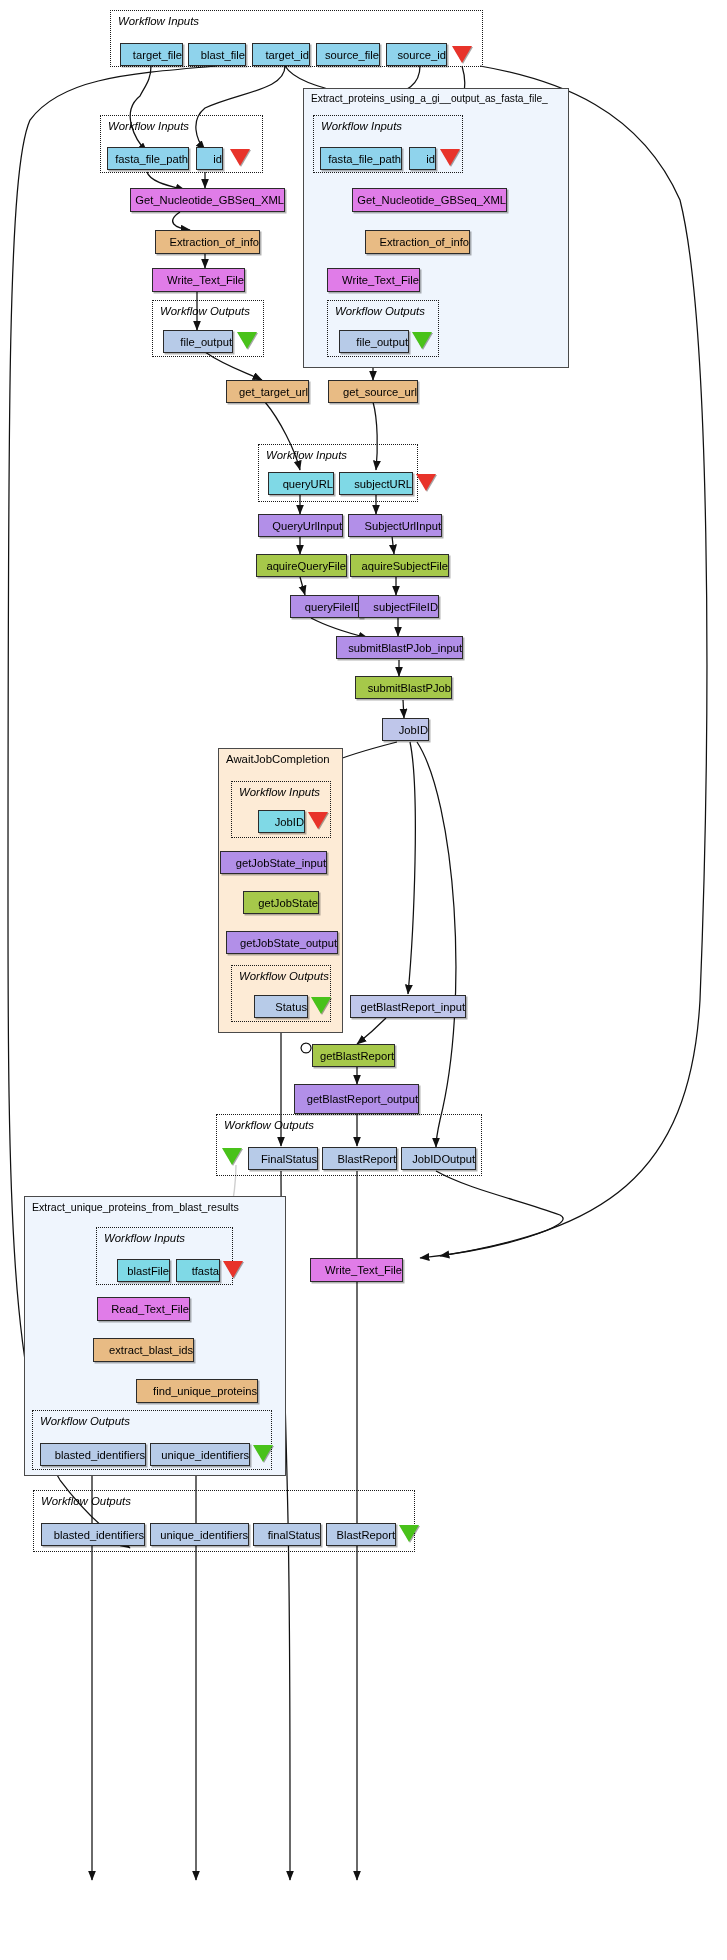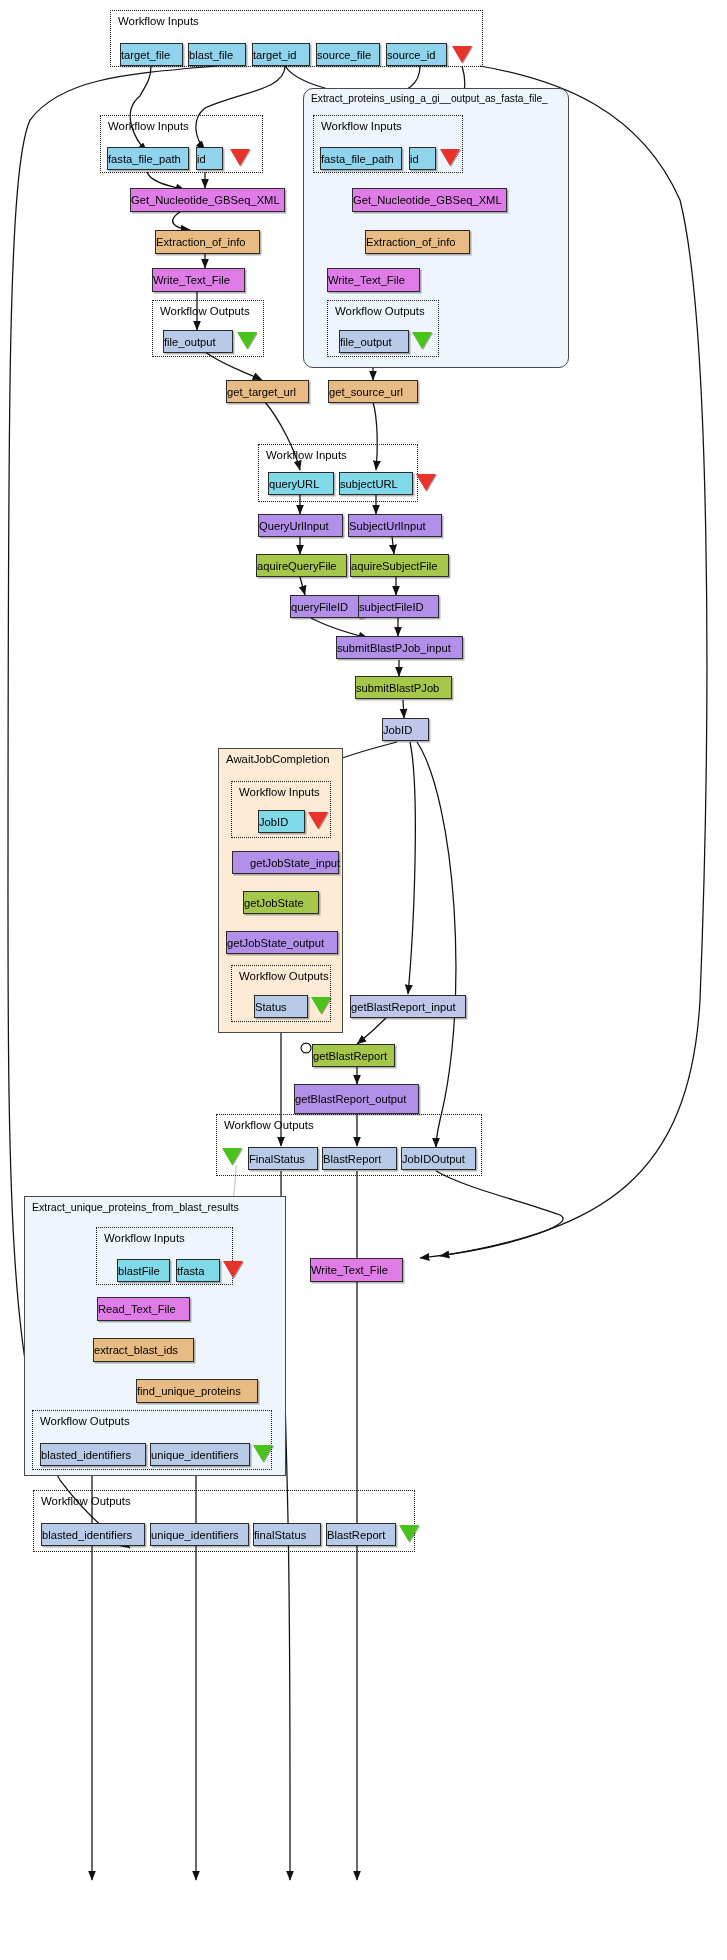--- a/index.html
+++ b/index.html
@@ -4,25 +4,25 @@
 <style>
   html,body{margin:0;padding:0;background:#ffffff;}
   body{font-family:"Liberation Sans","DejaVu Sans",sans-serif;}
   #canvas{position:relative;width:727px;height:1960px;overflow:hidden;background:#fff;}
   .svg-layer{position:absolute;left:0;top:0;width:727px;height:1960px;pointer-events:none;}
 
   
   .grp{position:absolute;box-sizing:border-box;}
   .grp-solid{border:1.6px solid #4a4a4a;background:#eff5fd;}
   .grp-tan{border:1.6px solid #4a4a4a;background:#fdebd6;}
-  .grp-dotted{border:1.6px dotted #1a1a1a;background:transparent;}
+  .grp-dotted{border:1.6px dotted #1a1a1a;background:transparent;font-style:italic;}
   .grp-label{position:absolute;font-size:11.4px;color:#000;white-space:nowrap;left:7px;top:4px;line-height:12px;}
 
   
-  .node{position:absolute;box-sizing:border-box;display:flex;align-items:center;justify-content:flex-start;
+  .node{position:absolute;box-sizing:border-box;display:flex;align-items:center;justify-content:flex-end;
         border:1.3px solid #2b2b2b;font-size:11.2px;color:#000;white-space:nowrap;
         box-shadow:1.5px 1.5px 0 rgba(0,0,0,0.30);}
   .n-blue{background:#8fd3ec;}          
   .n-lav{background:#bfc6ea;}           
   .n-magenta{background:#e07ce8;}       
   .n-violet{background:#b28fe8;}        
   .n-tan{background:#e8bb84;}           
   .n-green{background:#a6c84a;}         
   .n-ltblue{background:#b7cbe8;}        
   .n-cyan{background:#7fd9e6;}
@@ -124,21 +124,21 @@
     </g>
     <g fill="none" stroke="#111" stroke-width="1.25">
       <path d="M306,1043 a5,5 0 1,0 0.1,0"></path>
     </g>
   </svg>
 
   <div class="grp grp-dotted" style="left:110px;top:10px;width:373px;height:57px;">
     <div class="grp-label">Workflow Inputs</div>
   </div>
 
-  <div class="grp grp-solid" style="left:303px;top:88px;width:266px;height:280px;border-radius:10px;">
+  <div class="grp grp-solid" style="left:303px;top:88px;width:266px;height:280px;">
     <div class="grp-label" style="font-size:10.2px;">Extract_proteins_using_a_gi__output_as_fasta_file_</div>
   </div>
 
   <div class="grp grp-dotted" style="left:100px;top:115px;width:163px;height:58px;">
     <div class="grp-label">Workflow Inputs</div>
   </div>
   <div class="grp grp-dotted" style="left:313px;top:115px;width:150px;height:58px;">
     <div class="grp-label">Workflow Inputs</div>
   </div>
 
@@ -285,21 +285,21 @@
       <span>submitBlastPJob</span>
     </div>
   <div class="node n-lav" style="left:382px;top:718px;width:47px;height:23px;">
       <span>JobID</span>
     </div>
 
   <div class="node n-cyan" style="left:258px;top:810px;width:47px;height:23px;">
       <span>JobID</span>
     </div>
   <div class="tri tri-red tri-out" style="left:308px;top:812px;"></div>
-  <div class="node n-violet" style="left:232px;top:851px;width:107px;height:23px;padding-left:17px;">
+  <div class="node n-violet" style="left:220px;top:851px;width:107px;height:23px;padding-left:17px;">
       <span>getJobState_input</span>
     </div>
   <div class="node n-green" style="left:243px;top:891px;width:76px;height:23px;">
       <span>getJobState</span>
     </div>
   <div class="node n-violet" style="left:226px;top:931px;width:112px;height:23px;">
       <span>getJobState_output</span>
     </div>
   <div class="node n-ltblue" style="left:254px;top:995px;width:54px;height:23px;">
       <span>Status</span>

